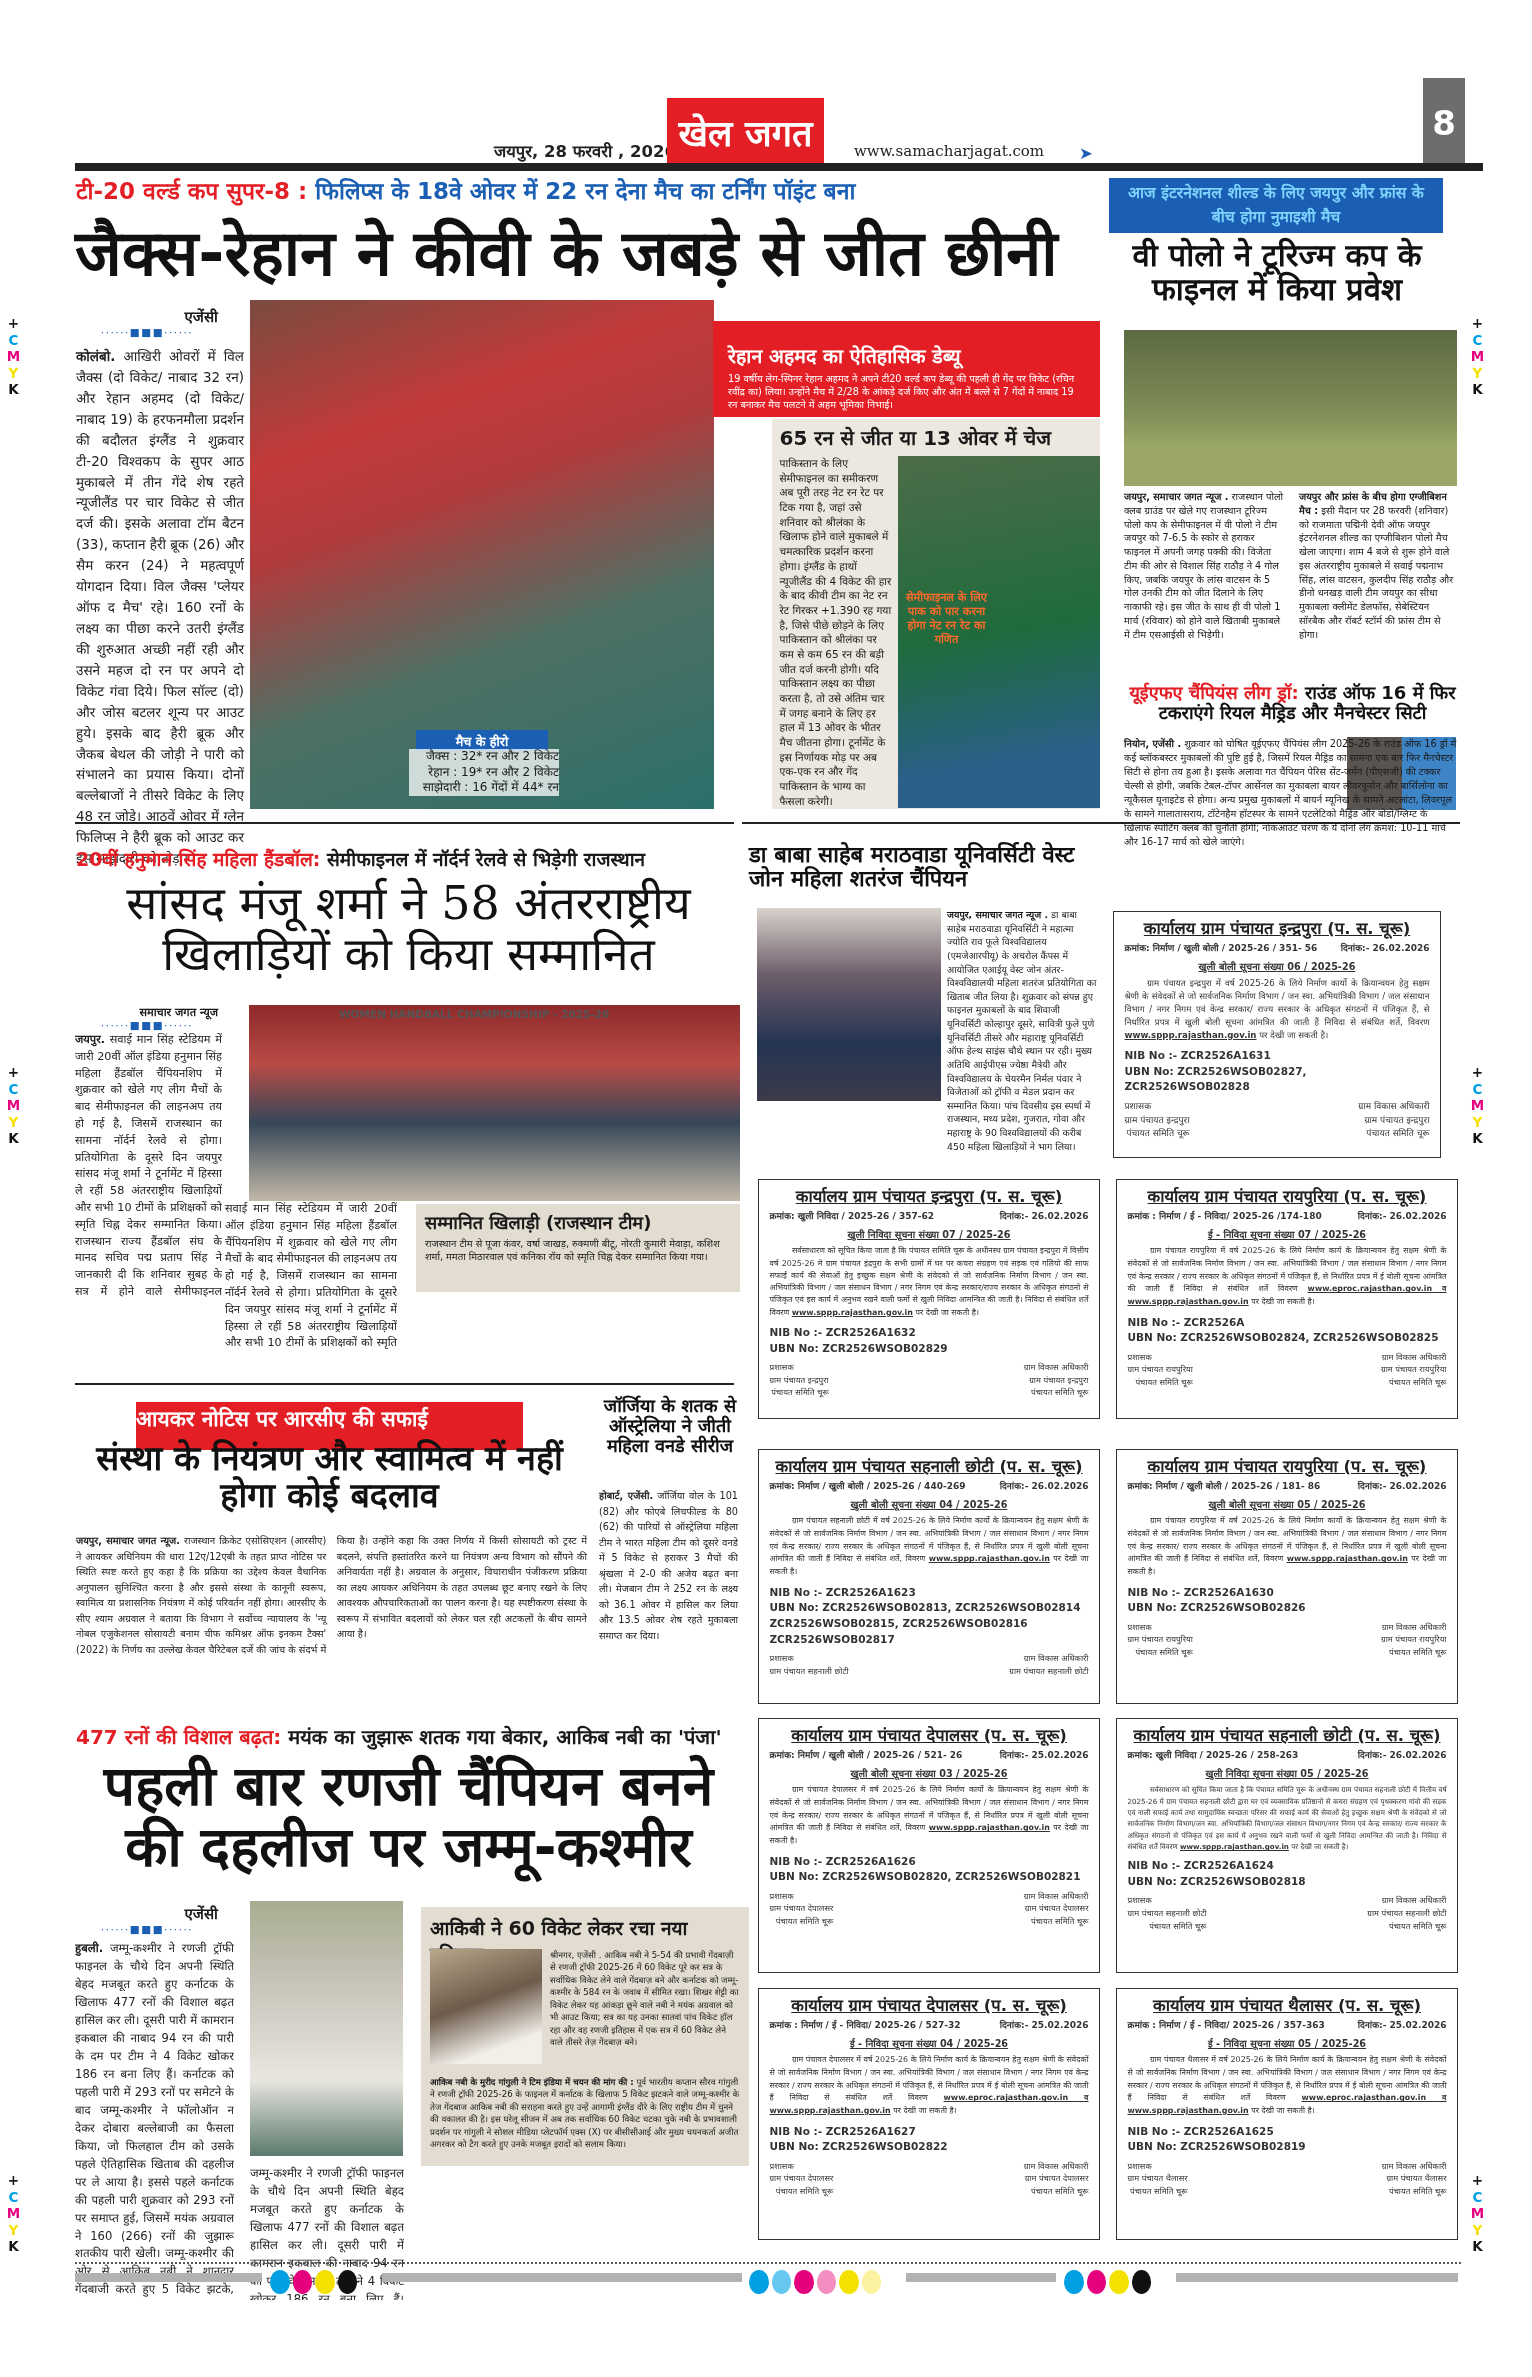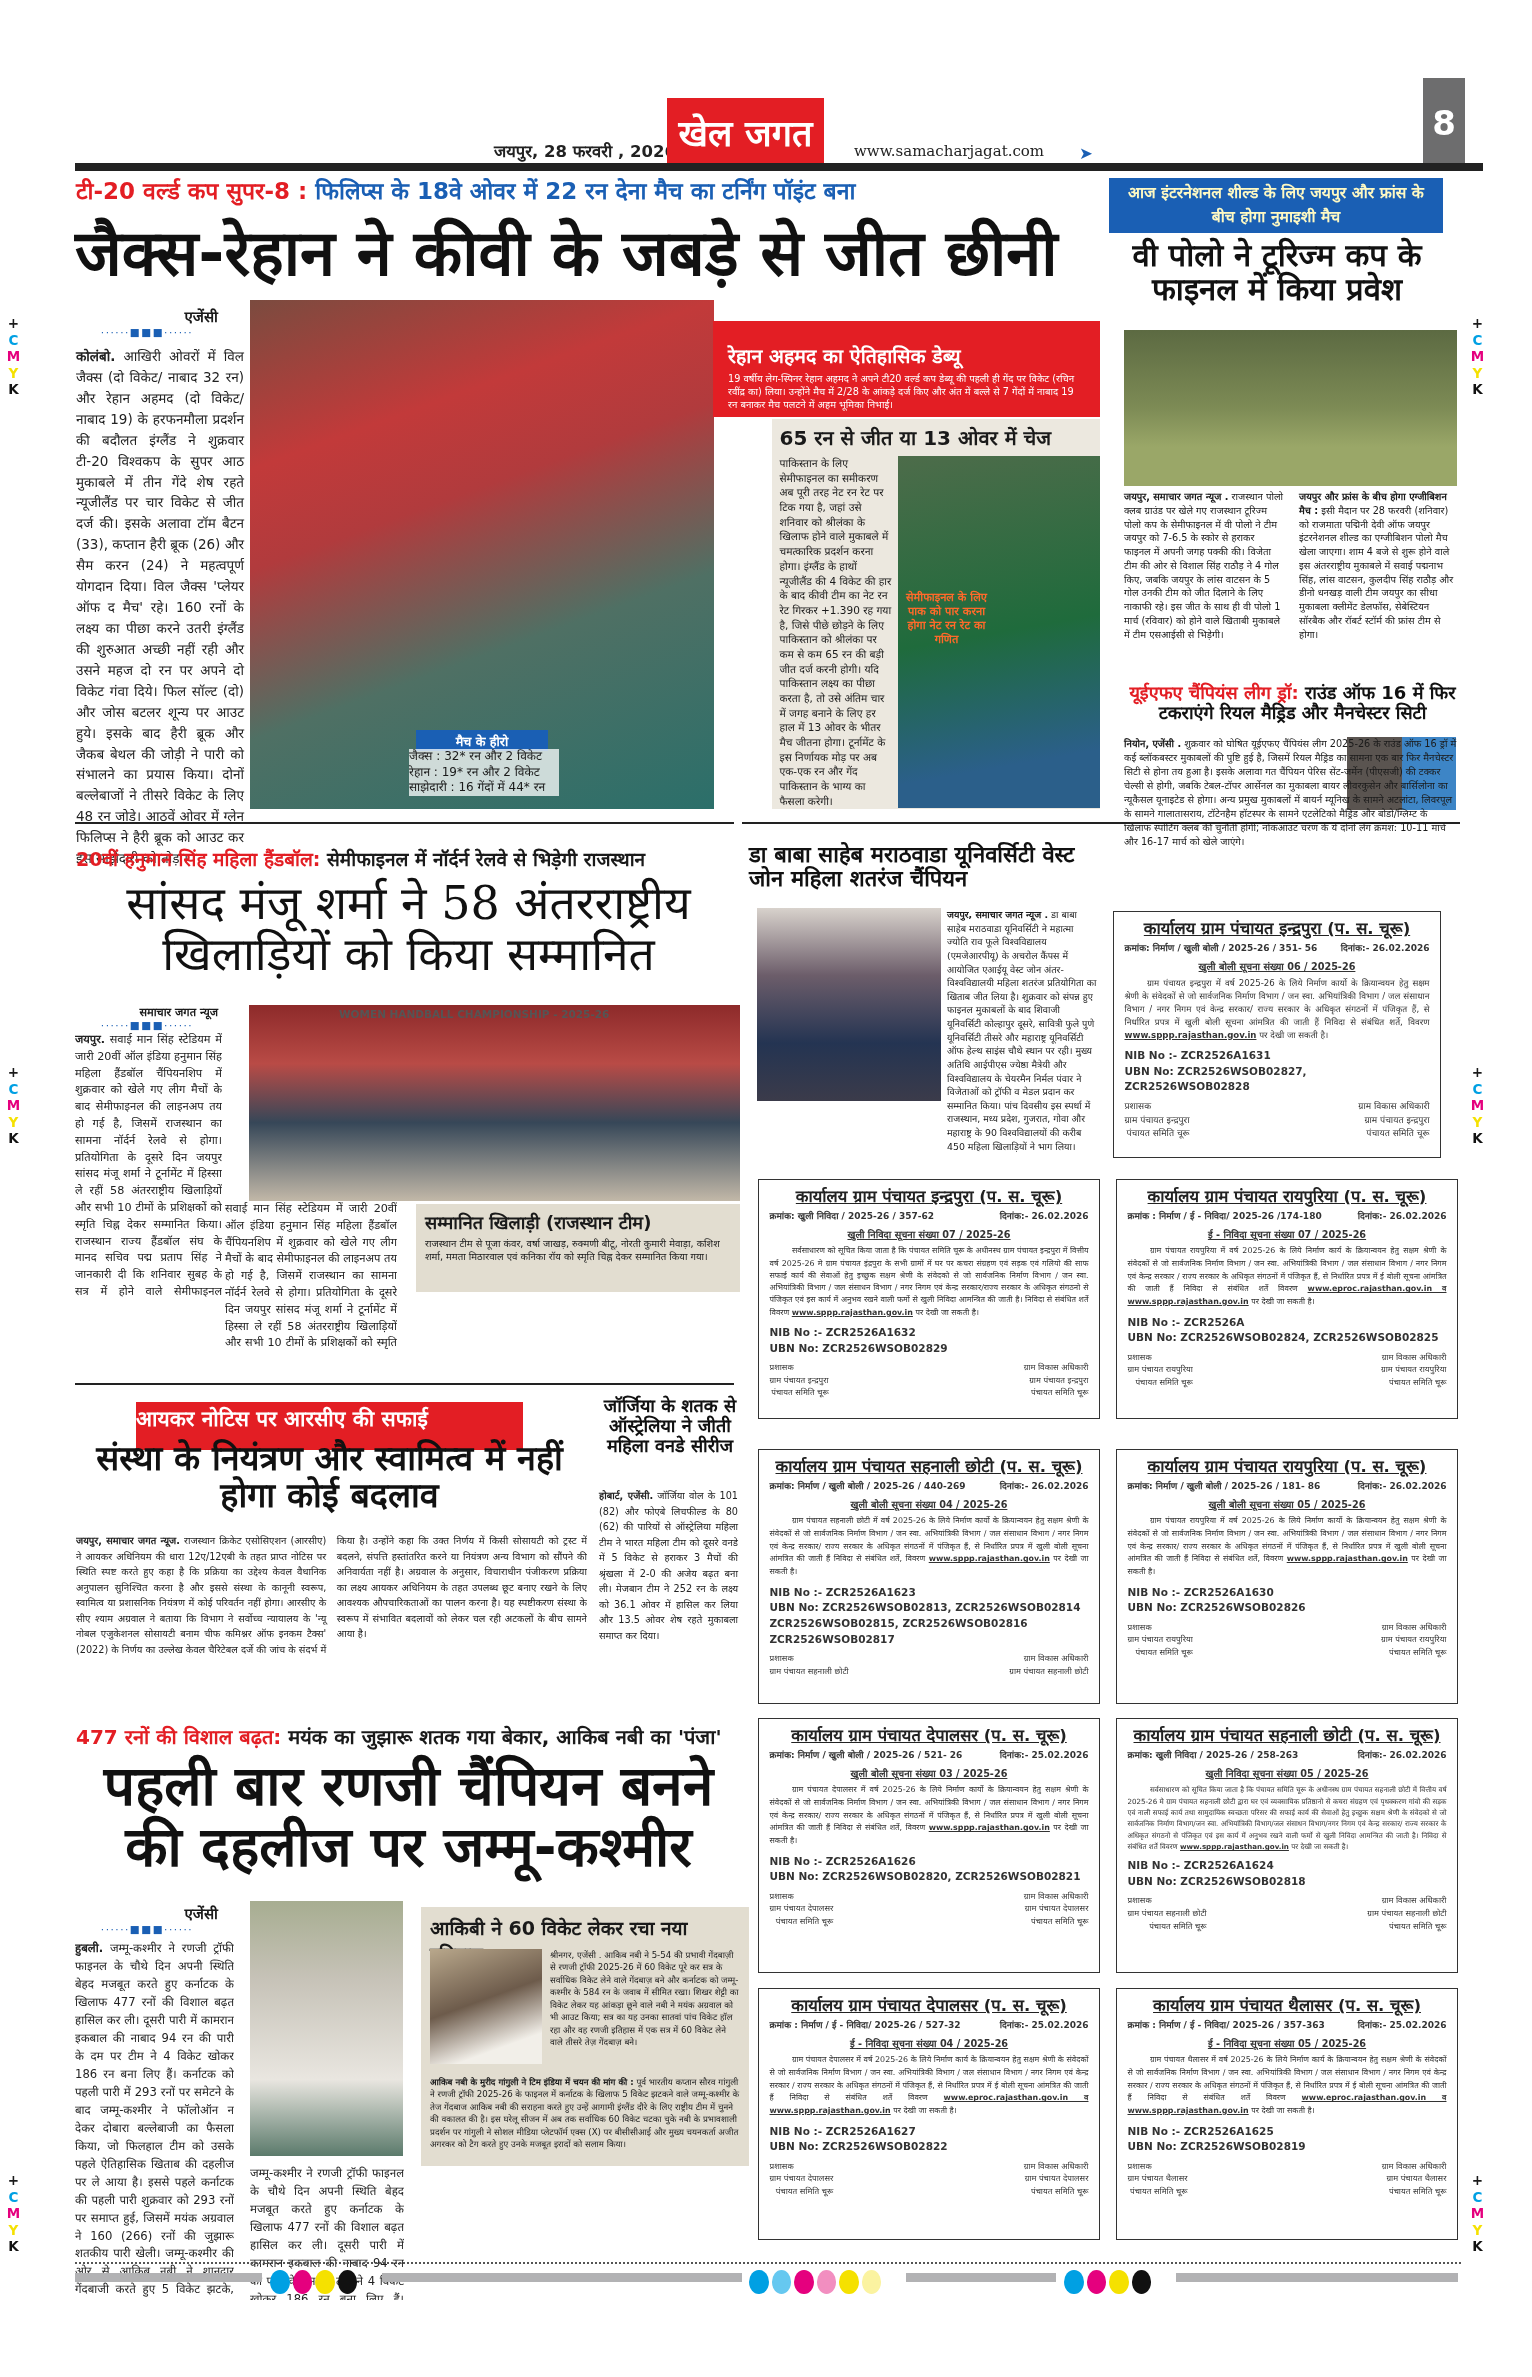--- a/index.html
+++ b/index.html
@@ -94,40 +94,40 @@
 <section>
   <div class="abs kicker" style="left:76px;top:174px;font-size:23px"><span class="red">टी-20 वर्ल्ड कप सुपर-8 :</span> <span class="blue">फिलिप्स के 18वे ओवर में 22 रन देना मैच का टर्निंग पॉइंट बना</span></div>
   <h1 class="abs hl" style="left:75px;top:219px;font-size:63px;width:1034px;white-space:nowrap">जैक्स-रेहान ने कीवी के जबड़े से जीत छीनी</h1>
   <div class="abs" style="left:76px;top:306px;width:142px">
     <div class="agency">एजेंसी</div>
     <div class="agency-sep">······■■■······</div>
   </div>
   <p class="abs body" style="left:76px;top:346px;width:168px;font-size:13.5px"><b>कोलंबो.</b> <span>आखिरी ओवरों में विल जैक्स (दो विकेट/ नाबाद 32 रन) और रेहान अहमद (दो विकेट/ नाबाद 19) के हरफनमौला प्रदर्शन की बदौलत इंग्लैंड ने शुक्रवार टी-20 विश्वकप के सुपर आठ मुकाबले में तीन गेंदे शेष रहते न्यूजीलैंड पर चार विकेट से जीत दर्ज की। इसके अलावा टॉम बैटन (33), कप्तान हैरी ब्रूक (26) और सैम करन (24) ने महत्वपूर्ण योगदान दिया। विल जैक्स 'प्लेयर ऑफ द मैच' रहे। 160 रनों के लक्ष्य का पीछा करने उतरी इंग्लैंड की शुरुआत अच्छी नहीं रही और उसने महज दो रन पर अपने दो विकेट गंवा दिये। फिल सॉल्ट (दो) और जोस बटलर शून्य पर आउट हुये। इसके बाद हैरी ब्रूक और जैकब बेथल की जोड़ी ने पारी को संभालने का प्रयास किया। दोनों बल्लेबाजों ने तीसरे विकेट के लिए 48 रन जोड़े। आठवें ओवर में ग्लेन फिलिप्स ने हैरी ब्रूक को आउट कर इस साझेदारी को तोड़ा।</span></p>
   <div class="abs photo" style="left:250px;top:300px;width:464px;height:509px;background:linear-gradient(160deg,#7b4b3f 0%,#c23a3a 25%,#b13b3d 40%,#4f7064 65%,#2b6f6a 100%)"></div>
   <div class="abs" style="left:416px;top:730px;width:132px;background:#1a5fb4;color:#fff;text-align:center;font-weight:bold;font-size:12.7px;padding:1.5px">मैच के हीरो</div>
-  <div class="abs" style="left:409px;top:749px;width:150px;background:rgba(255,255,255,.75);font-size:12px;text-align:left;line-height:1.3">
+  <div class="abs" style="left:409px;top:749px;width:150px;background:rgba(255,255,255,.75);font-size:12px;text-align:right;line-height:1.3">
     <div>जैक्स : 32* रन और 2 विकेट</div>
       <div>रेहान : 19* रन और 2 विकेट</div>
       <div>साझेदारी : 16 गेंदों में 44* रन</div>
   </div>
   <div class="abs box-red" style="left:713px;top:321px;width:387px;height:96px;padding:21px 15px">
     <div style="font-size:19.5px;font-weight:bold">रेहान अहमद का ऐतिहासिक डेब्यू</div>
     <div style="font-size:9.7px;line-height:1.35;margin-top:3px">19 वर्षीय लेग-स्पिनर रेहान अहमद ने अपने टी20 वर्ल्ड कप डेब्यू की पहली ही गेंद पर विकेट (रचिन रवींद्र का) लिया। उन्होंने मैच में 2/28 के आंकड़े दर्ज किए और अंत में बल्ले से 7 गेंदों में नाबाद 19 रन बनाकर मैच पलटने में अहम भूमिका निभाई।</div>
   </div>
   <div class="abs" style="left:772px;top:419px;width:328px;height:390px;background:#ece8df">
     <div style="font-size:20px;font-weight:bold;padding:4.5px 7.5px">65 रन से जीत या 13 ओवर में चेज</div>
     <p style="position:absolute;left:7.5px;top:37px;width:112px;font-size:10.5px;line-height:1.4">पाकिस्तान के लिए सेमीफाइनल का समीकरण अब पूरी तरह नेट रन रेट पर टिक गया है, जहां उसे शनिवार को श्रीलंका के खिलाफ होने वाले मुकाबले में चमत्कारिक प्रदर्शन करना होगा। इंग्लैंड के हाथों न्यूजीलैंड की 4 विकेट की हार के बाद कीवी टीम का नेट रन रेट गिरकर +1.390 रह गया है, जिसे पीछे छोड़ने के लिए पाकिस्तान को श्रीलंका पर कम से कम 65 रन की बड़ी जीत दर्ज करनी होगी। यदि पाकिस्तान लक्ष्य का पीछा करता है, तो उसे अंतिम चार में जगह बनाने के लिए हर हाल में 13 ओवर के भीतर मैच जीतना होगा। टूर्नामेंट के इस निर्णायक मोड़ पर अब एक-एक रन और गेंद पाकिस्तान के भाग्य का फैसला करेगी।</p>
     <div style="position:absolute;left:126px;top:37px;width:202px;height:352px;background:linear-gradient(170deg,#4d6c4a,#1f6b3c 50%,#2b5f8a 85%)">
       <div style="position:absolute;left:7.5px;top:135px;width:82px;color:#ff6a2a;font-weight:bold;font-size:11.2px;text-align:center;line-height:1.25">सेमीफाइनल के लिए पाक को पार करना होगा नेट रन रेट का गणित</div>
     </div>
   </div>
 </section>
 
 <section>
-  <div class="abs" style="left:1109px;top:178px;width:334px;height:55px;background:#1a5fb4;color:#fef9c3;text-align:center;font-size:15.7px;font-weight:bold;line-height:1.5;padding:3px 9px">आज इंटरनेशनल शील्ड के लिए जयपुर और फ्रांस के बीच होगा नुमाइशी मैच</div>
+  <div class="abs" style="left:1109px;top:178px;width:334px;height:55px;background:#1a5fb4;color:#7dd3fc;text-align:center;font-size:15.7px;font-weight:bold;line-height:1.5;padding:3px 9px">आज इंटरनेशनल शील्ड के लिए जयपुर और फ्रांस के बीच होगा नुमाइशी मैच</div>
   <h2 class="abs hl" style="left:1116px;top:238px;width:322px;font-size:31px;text-align:center">वी पोलो ने टूरिज्म कप के फाइनल में किया प्रवेश</h2>
   <div class="abs" style="left:1124px;top:330px;width:333px;height:156px;background:linear-gradient(180deg,#5c6a42 0%,#7d8b55 50%,#9aa768 75%,#9aa768 100%)"></div>
   <p class="abs" style="left:1124px;top:490px;width:159px;font-size:9.7px;line-height:1.42"><b>जयपुर, समाचार जगत न्यूज .</b> <span>राजस्थान पोलो क्लब ग्राउंड पर खेले गए राजस्थान टूरिज्म पोलो कप के सेमीफाइनल में वी पोलो ने टीम जयपुर को 7-6.5 के स्कोर से हराकर फाइनल में अपनी जगह पक्की की। विजेता टीम की ओर से विशाल सिंह राठौड़ ने 4 गोल किए, जबकि जयपुर के लांस वाटसन के 5 गोल उनकी टीम को जीत दिलाने के लिए नाकाफी रहे। इस जीत के साथ ही वी पोलो 1 मार्च (रविवार) को होने वाले खिताबी मुकाबले में टीम एसआईसी से भिड़ेगी।</span></p>
   <p class="abs" style="left:1299px;top:490px;width:157px;font-size:9.7px;line-height:1.42"><b>जयपुर और फ्रांस के बीच होगा एग्जीबिशन मैच :</b> <span>इसी मैदान पर 28 फरवरी (शनिवार) को राजमाता पद्मिनी देवी ऑफ जयपुर इंटरनेशनल शील्ड का एग्जीबिशन पोलो मैच खेला जाएगा। शाम 4 बजे से शुरू होने वाले इस अंतरराष्ट्रीय मुकाबले में सवाई पद्मनाभ सिंह, लांस वाटसन, कुलदीप सिंह राठौड़ और डीनो धनखड़ वाली टीम जयपुर का सीधा मुकाबला क्लीमेंट डेलफॉस, सेबेस्टियन सॉरबैक और रॉबर्ट स्टॉर्म की फ्रांस टीम से होगा।</span></p>
 </section>
 
 <section>
   <h3 class="abs hl" style="left:1124px;top:683px;width:337px;font-size:18px;text-align:center"><span class="red">यूईएफए चैंपियंस लीग ड्रॉ:</span> <span>राउंड ऑफ 16 में फिर टकराएंगे रियल मैड्रिड और मैनचेस्टर सिटी</span></h3>
   <div class="abs" style="left:1347px;top:737px;width:109px;height:73px;background:linear-gradient(90deg,#5a5450 50%,#3d85c6 50%)"></div>
   <p class="abs" style="left:1124px;top:737px;width:333px;font-size:9.7px;line-height:1.45"><b>नियोन, एजेंसी .</b> <span>शुक्रवार को घोषित यूईएफए चैंपियंस लीग 2025-26 के राउंड ऑफ 16 ड्रॉ में कई ब्लॉकबस्टर मुकाबलों की पुष्टि हुई है, जिसमें रियल मैड्रिड का सामना एक बार फिर मैनचेस्टर सिटी से होना तय हुआ है। इसके अलावा गत चैंपियन पेरिस सेंट-जर्मेन (पीएसजी) की टक्कर चेल्सी से होगी, जबकि टेबल-टॉपर आर्सेनल का मुकाबला बायर लीवरकुसेन और बार्सिलोना का न्यूकैसल यूनाइटेड से होगा। अन्य प्रमुख मुकाबलों में बायर्न म्यूनिख के सामने अटलांटा, लिवरपूल के सामने गालातासराय, टॉटेनहैम हॉटस्पर के सामने एटलेटिको मैड्रिड और बोडो/ग्लिम्ट के खिलाफ स्पोर्टिंग क्लब की चुनौती होगी; नॉकआउट चरण के ये दोनों लेग क्रमश: 10-11 मार्च और 16-17 मार्च को खेले जाएंगे।</span></p>

